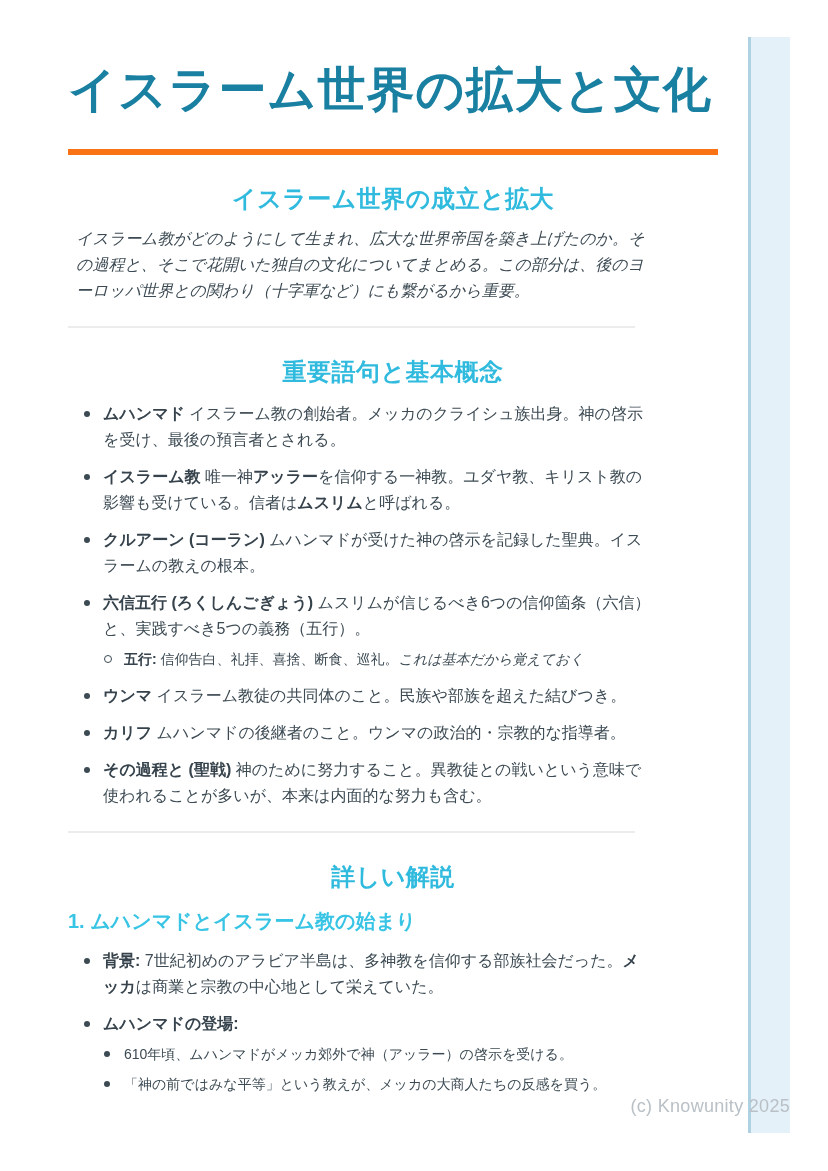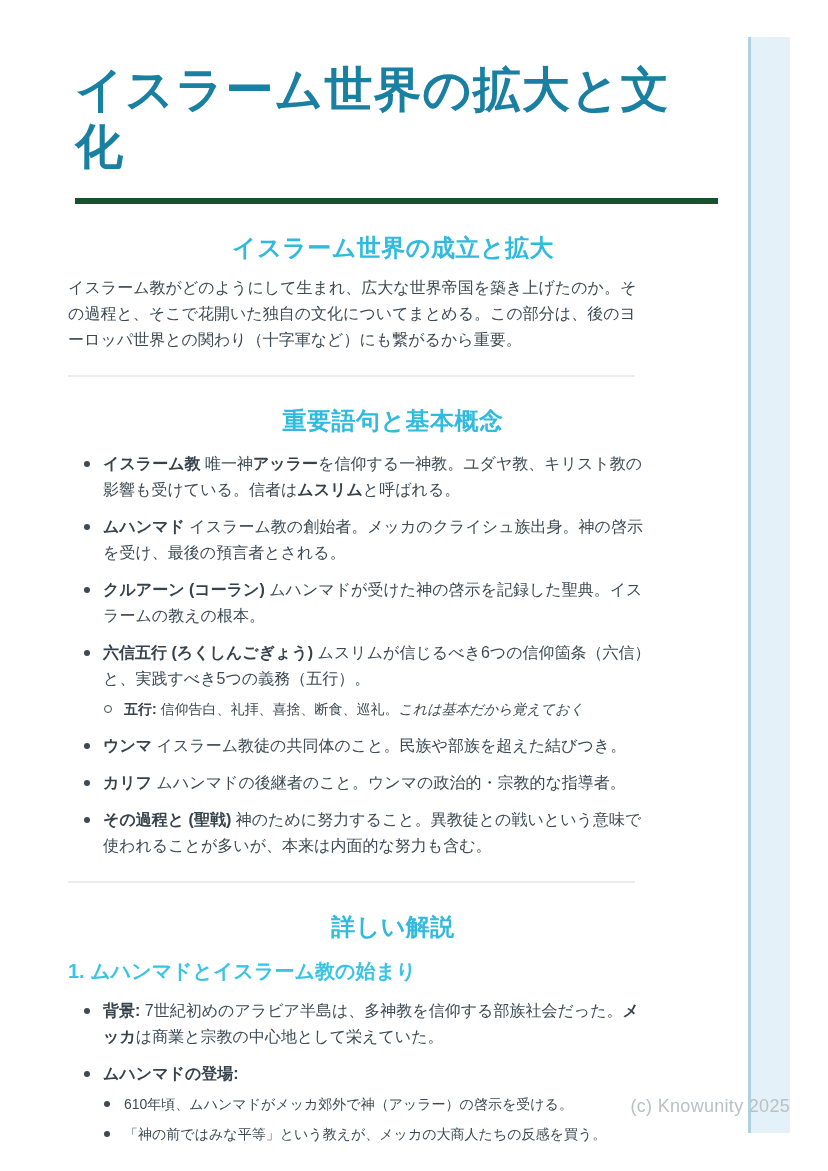--- a/index.html
+++ b/index.html
@@ -25,50 +25,51 @@
     border-left: 3px solid #aed2e2;
     box-sizing: border-box;
   }
   .content {
     position: absolute;
     left: 68px;
     top: 0;
     width: 650px;
   }
   h1.doc-title {
-    margin: 62px 0 0 7px;
+    margin: 62px 0 0 0;
     font-size: 48px;
     line-height: 1.18;
     letter-spacing: 1px;
     color: #1a80a1;
     font-weight: 800;
-    padding-bottom: 23px;
-    border-bottom: 6px solid #14532d;
+    padding-bottom: 30px;
+    border-bottom: 6px solid #f97316;
   }
   h2.section-heading {
     margin: 28px 0 0 0;
     font-size: 24px;
     line-height: 1.3;
     color: #2fbade;
     font-weight: 700;
     letter-spacing: 0.5px;
     text-align: center;
   }
   h3.subsection-heading {
     margin: 16px 0 0 0;
     font-size: 20px;
     line-height: 1.3;
     color: #38c4e4;
     font-weight: 700;
   }
   p.body-text {
     width: 580px;
-    margin: 12px 0 0 0;
+    margin: 12px 0 0 8px;
     font-size: 16px;
     line-height: 26px;
+    font-style: italic;
   }
   hr.divider {
     border: none;
     border-top: 2px solid #ececec;
     width: 567px;
     margin: 22px 0 0 0;
   }
   ul.list {
     list-style: none;
     margin: 14px 0 0 0;
@@ -134,22 +135,22 @@
 <main class="content">
   <h1 class="doc-title">イスラーム世界の拡大と文化</h1>
 
   <h2 class="section-heading">イスラーム世界の成立と拡大</h2>
   <p class="body-text">イスラーム教がどのようにして生まれ、広大な世界帝国を築き上げたのか。その過程と、そこで花開いた独自の文化についてまとめる。この部分は、後のヨーロッパ世界との関わり（十字軍など）にも繋がるから重要。</p>
 
   <hr class="divider">
 
   <h2 class="section-heading">重要語句と基本概念</h2>
   <ul class="list">
+      <li><span class="marker disc"></span><span><span class="b">ムハンマド</span><span> イスラーム教の創始者。メッカのクライシュ族出身。神の啓示を受け、最後の預言者とされる。</span></span></li>
       <li><span class="marker disc"></span><span><span class="b">イスラーム教</span><span> 唯一神</span><span class="b">アッラー</span><span>を信仰する一神教。ユダヤ教、キリスト教の影響も受けている。信者は</span><span class="b">ムスリム</span><span>と呼ばれる。</span></span></li>
-      <li><span class="marker disc"></span><span><span class="b">ムハンマド</span><span> イスラーム教の創始者。メッカのクライシュ族出身。神の啓示を受け、最後の預言者とされる。</span></span></li>
       <li><span class="marker disc"></span><span><span class="b">クルアーン (コーラン)</span><span> ムハンマドが受けた神の啓示を記録した聖典。イスラームの教えの根本。</span></span></li>
       <li><span class="marker disc"></span><span><span class="b">六信五行 (ろくしんごぎょう)</span><span> ムスリムが信じるべき6つの信仰箇条（六信）と、実践すべき5つの義務（五行）。</span></span><ul class="sublist">
           <li><span class="marker circle"></span><span><span class="b">五行:</span><span> 信仰告白、礼拝、喜捨、断食、巡礼。</span><span class="i">これは基本だから覚えておく</span></span></li>
         </ul></li>
       <li><span class="marker disc"></span><span><span class="b">ウンマ</span><span> イスラーム教徒の共同体のこと。民族や部族を超えた結びつき。</span></span></li>
       <li><span class="marker disc"></span><span><span class="b">カリフ</span><span> ムハンマドの後継者のこと。ウンマの政治的・宗教的な指導者。</span></span></li>
       <li><span class="marker disc"></span><span><span class="b">その過程と (聖戦)</span><span> 神のために努力すること。異教徒との戦いという意味で使われることが多いが、本来は内面的な努力も含む。</span></span></li>
     </ul>
 
   <hr class="divider">

